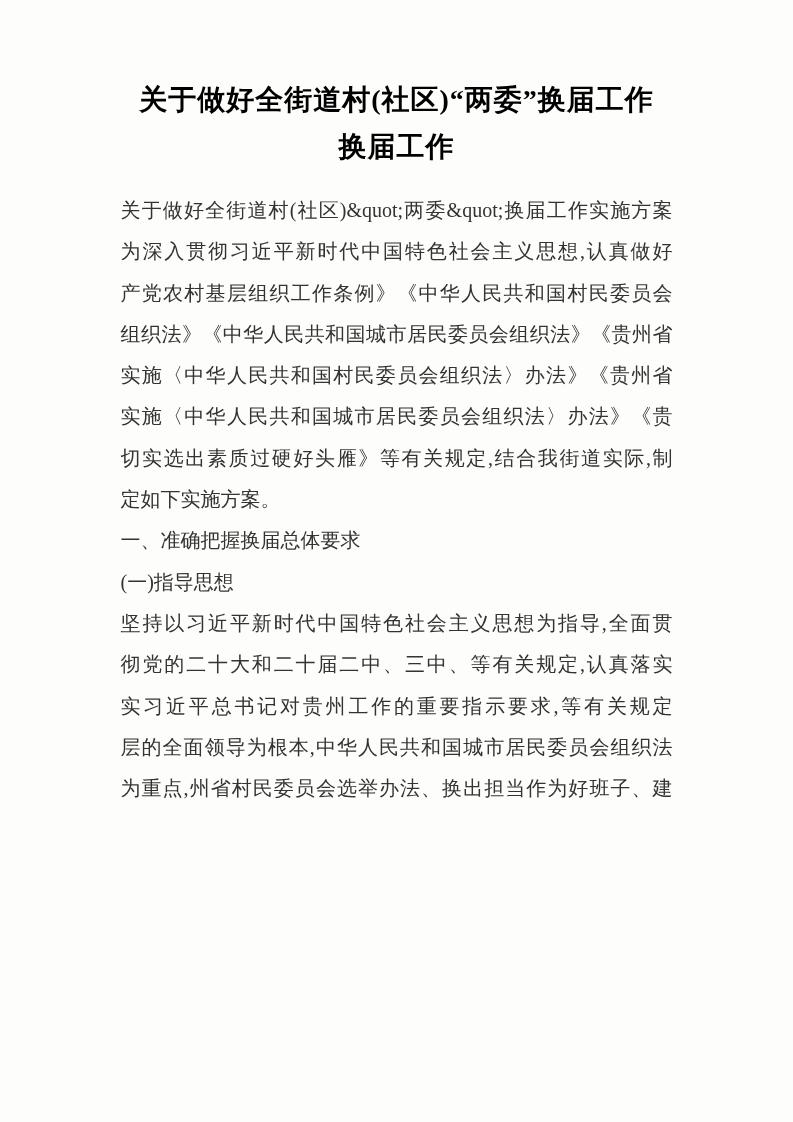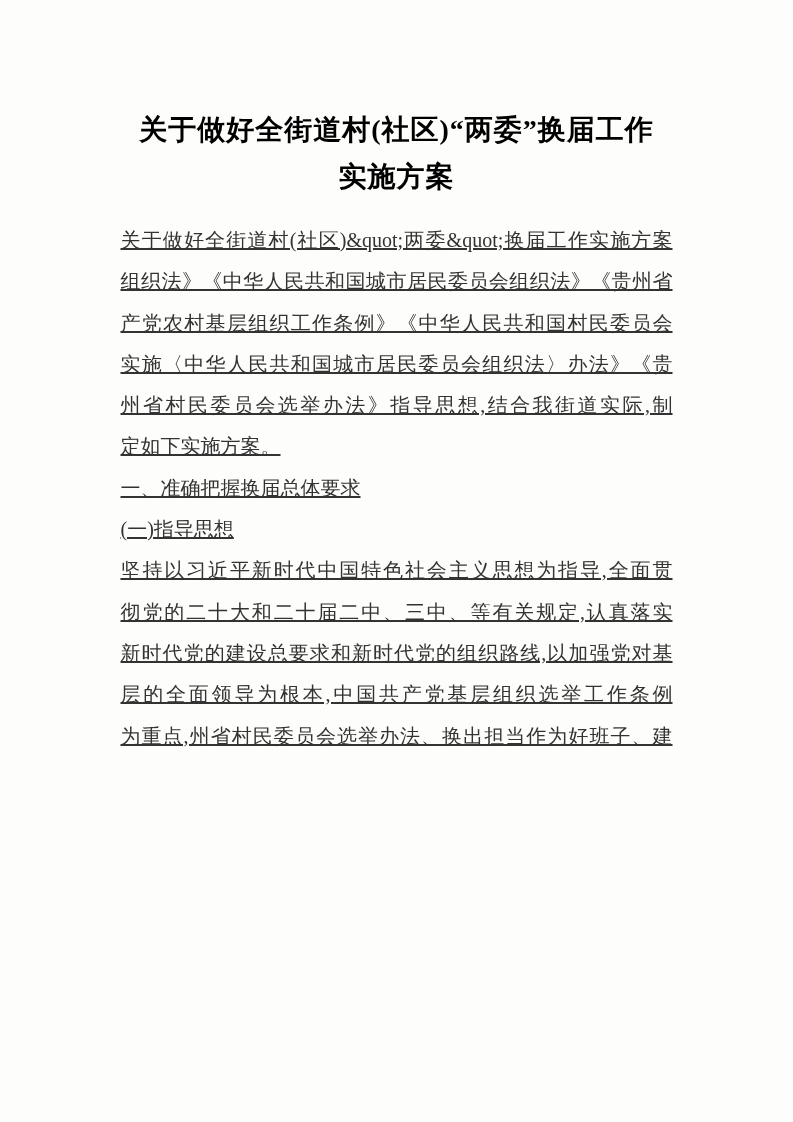--- a/index.html
+++ b/index.html
@@ -13,68 +13,69 @@
     overflow: hidden;
     font-family: "Liberation Serif", "DejaVu Serif", serif;
   }
   .page {
     width: 793px;
     height: 1122px;
     position: relative;
     background: #fdfdfb;
   }
   .doc-title {
-    padding-top: 106px;
+    padding-top: 76px;
     text-align: center;
     color: #000000;
     font-weight: bold;
     font-size: 28px;
     line-height: 47px;
   }
   .doc-title .title-line {
     letter-spacing: 1px;
   }
   .doc-body {
     margin: 20px auto 0 auto;
     width: 552px;
     color: #333333;
     font-size: 20px;
     line-height: 41.3px;
   }
   .body-line {
     height: 41.3px;
     white-space: nowrap;
     text-align: left;
-    text-decoration: underline;
   }
   .body-line.justify {
     white-space: normal;
     text-align: justify;
     text-align-last: justify;
   }
 </style>
 </head>
 <body>
 
 <div class="page">
 
   <div class="doc-title">
     <div class="title-line">关于做好全街道村(社区)“两委”换届工作</div>
-    <div class="title-line">实施方案</div>
+    <div class="title-line">换届工作</div>
   </div>
 
   <div class="doc-body">
     <div class="body-line justify">关于做好全街道村(社区)&amp;quot;两委&amp;quot;换届工作实施方案</div>
+    <div class="body-line justify">为深入贯彻习近平新时代中国特色社会主义思想,认真做好</div>
+    <div class="body-line justify">产党农村基层组织工作条例》《中华人民共和国村民委员会</div>
     <div class="body-line justify">组织法》《中华人民共和国城市居民委员会组织法》《贵州省</div>
-    <div class="body-line justify">产党农村基层组织工作条例》《中华人民共和国村民委员会</div>
+    <div class="body-line justify">实施〈中华人民共和国村民委员会组织法〉办法》《贵州省</div>
     <div class="body-line justify">实施〈中华人民共和国城市居民委员会组织法〉办法》《贵</div>
-    <div class="body-line justify">州省村民委员会选举办法》指导思想,结合我街道实际,制</div>
+    <div class="body-line justify">切实选出素质过硬好头雁》等有关规定,结合我街道实际,制</div>
     <div class="body-line">定如下实施方案。</div>
     <div class="body-line">一、准确把握换届总体要求</div>
     <div class="body-line">(一)指导思想</div>
     <div class="body-line justify">坚持以习近平新时代中国特色社会主义思想为指导,全面贯</div>
     <div class="body-line justify">彻党的二十大和二十届二中、三中、等有关规定,认真落实</div>
-    <div class="body-line justify">新时代党的建设总要求和新时代党的组织路线,以加强党对基</div>
-    <div class="body-line justify">层的全面领导为根本,中国共产党基层组织选举工作条例</div>
+    <div class="body-line justify">实习近平总书记对贵州工作的重要指示要求,等有关规定</div>
+    <div class="body-line justify">层的全面领导为根本,中华人民共和国城市居民委员会组织法</div>
     <div class="body-line justify">为重点,州省村民委员会选举办法、换出担当作为好班子、建</div>
   </div>
 
 </div>
 
 </body></html>

